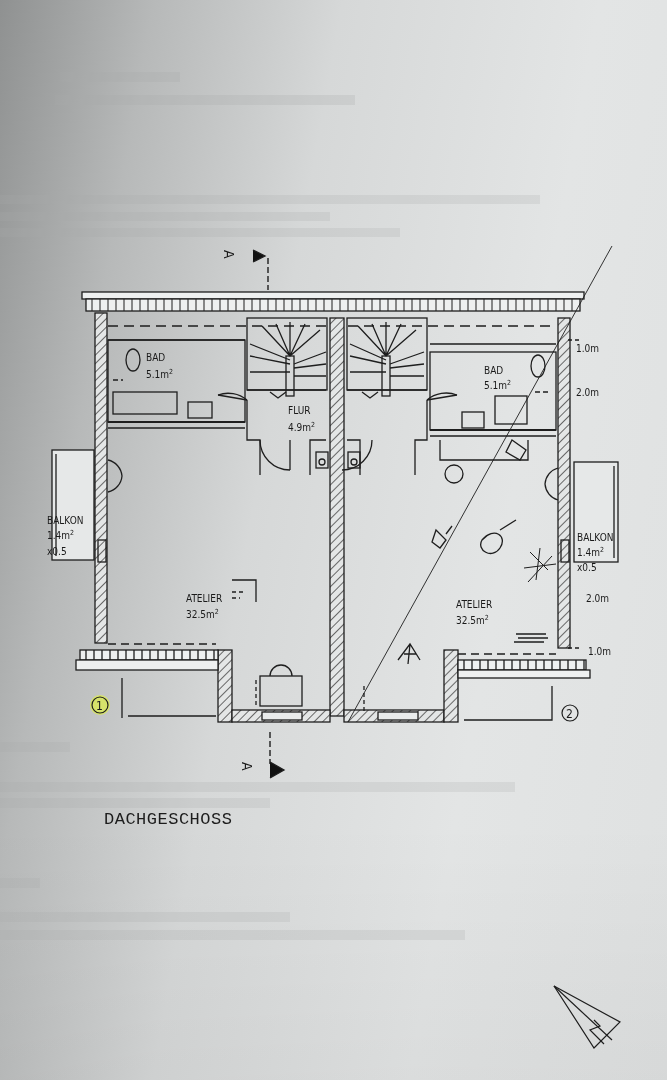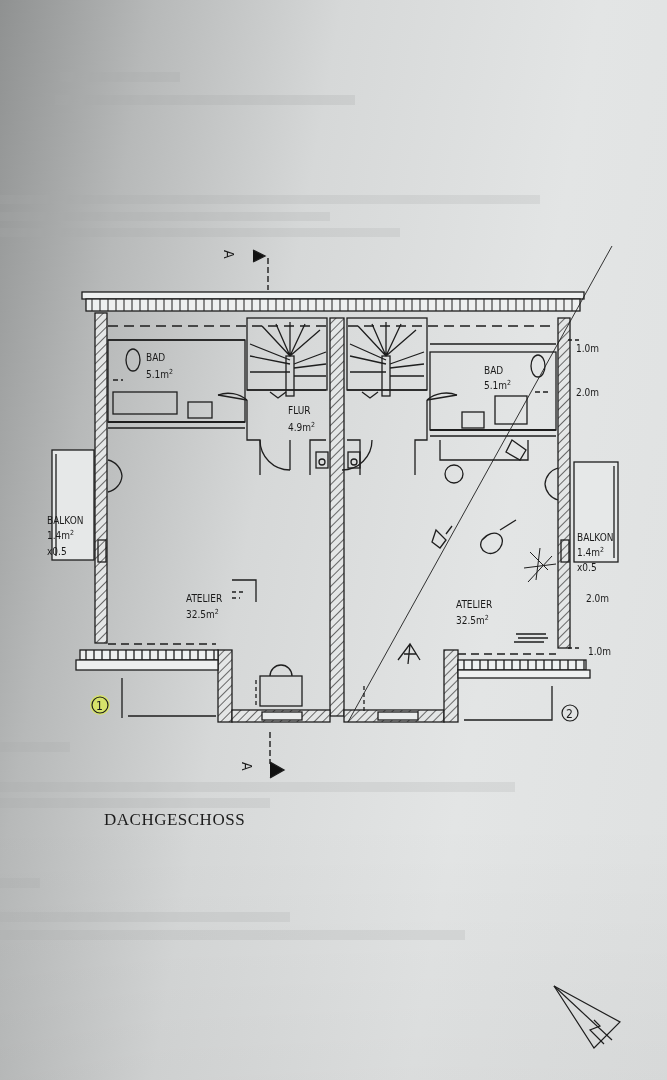--- a/index.html
+++ b/index.html
@@ -13,21 +13,21 @@
       background: linear-gradient(180deg, rgba(0,0,0,0) 0%, rgba(0,0,0,0.04) 100%);
     }
     .bleed {
       position:absolute; color:#9ea0a0; opacity:0.45; font-family:"Liberation Sans", sans-serif;
       font-size:12px; white-space:nowrap; filter: blur(0.6px);
     }
     svg.plan { position:absolute; left:0; top:0; }
     .lbl { font-family:"DejaVu Sans Condensed","DejaVu Sans", sans-serif; fill:#1a1a1a; }
     .title {
       position:absolute; left:104px; top:810px; font-size:17px; letter-spacing:0.5px;
-      color:#1c1c1c; font-family:Liberation Serif, serif;
+      color:#1c1c1c; font-family:Liberation Mono, monospace;
     }
   </style>
 </head>
 <body>
 
 <div class="shade-bottom"></div>
 
 <div class="bleed" style="left:60px;top:72px;width:120px;height:10px;background:#a9abab;opacity:.25"></div>
 <div class="bleed" style="left:55px;top:95px;width:300px;height:10px;background:#a9abab;opacity:.25"></div>
 <div class="bleed" style="left:0px;top:195px;width:540px;height:9px;background:#a9abab;opacity:.22"></div>

